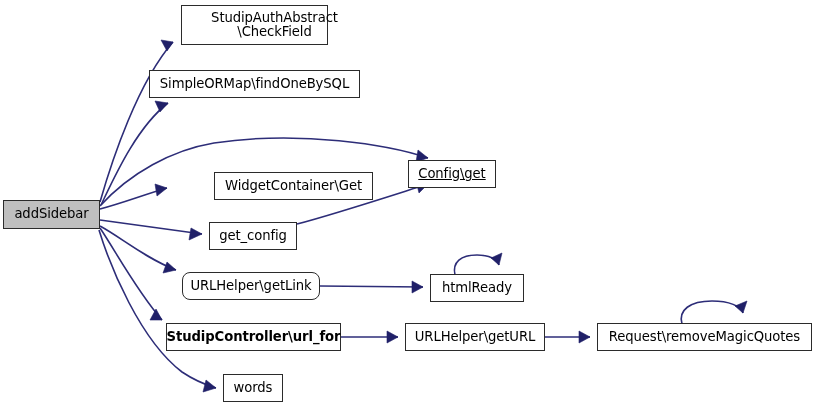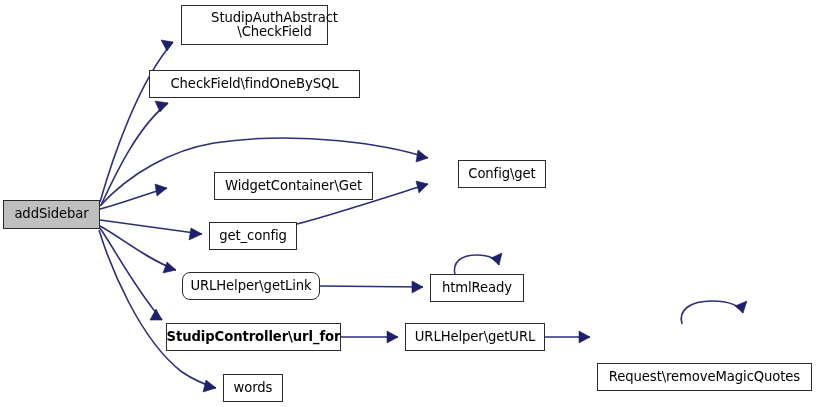--- a/index.html
+++ b/index.html
@@ -121,25 +121,25 @@
       <g>
         <path class="edge-path" d="M 99 230 C 110 266, 140 340, 182 372, 194 380, 206 385, 216 388" stroke="#2D2D78"></path>
         <path class="edge-arrow" d="M 216 388 L 206 380 L 203 392 Z" fill="#202068" stroke="#202068"></path>
       </g>
     </svg>
 
   <div id="node-layer">
       <div class="node root" style="left: 3px; top: 200px; width: 97px; height: 29px;"><span class="node-label">addSidebar</span></div>
       <div class="node" style="left: 181px; top: 5px; width: 147px; height: 40px; padding-left: 40px;"><span class="node-label">StudipAuthAbstract
 \CheckField</span></div>
-      <div class="node" style="left: 149px; top: 70px; width: 211px; height: 28px;"><span class="node-label">CheckField\findOneBySQL</span></div>
+      <div class="node" style="left: 149px; top: 70px; width: 211px; height: 28px;"><span class="node-label">SimpleORMap\findOneBySQL</span></div>
       <div class="node" style="left: 174px; top: 172px; width: 159px; height: 28px; margin-left: 40px;"><span class="node-label">WidgetContainer\Get</span></div>
       <div class="node" style="left: 209px; top: 222px; width: 88px; height: 28px;"><span class="node-label">get_config</span></div>
-      <div class="node" style="left: 458px; top: 160px; width: 88px; height: 28px;"><span class="node-label">Config\get</span></div>
+      <div class="node" style="left: 408px; top: 160px; width: 88px; height: 28px; text-decoration: underline;"><span class="node-label">Config\get</span></div>
       <div class="node" style="left: 182px; top: 272px; width: 138px; height: 28px; border-radius: 8px;"><span class="node-label">URLHelper\getLink</span></div>
       <div class="node" style="left: 430px; top: 274px; width: 94px; height: 28px;"><span class="node-label">htmlReady</span></div>
       <div class="node" style="left: 166px; top: 323px; width: 175px; height: 28px; font-weight: bold;"><span class="node-label">StudipController\url_for</span></div>
       <div class="node" style="left: 405px; top: 323px; width: 140px; height: 28px;"><span class="node-label">URLHelper\getURL</span></div>
-      <div class="node" style="left: 597px; top: 323px; width: 215px; height: 28px; margin-top: 40px;"><span class="node-label">Request\removeMagicQuotes</span></div>
+      <div class="node" style="left: 597px; top: 323px; width: 215px; height: 28px;"><span class="node-label">Request\removeMagicQuotes</span></div>
       <div class="node" style="left: 223px; top: 374px; width: 60px; height: 28px;"><span class="node-label">words</span></div>
     </div>
 
 </div>
 
 </body></html>

